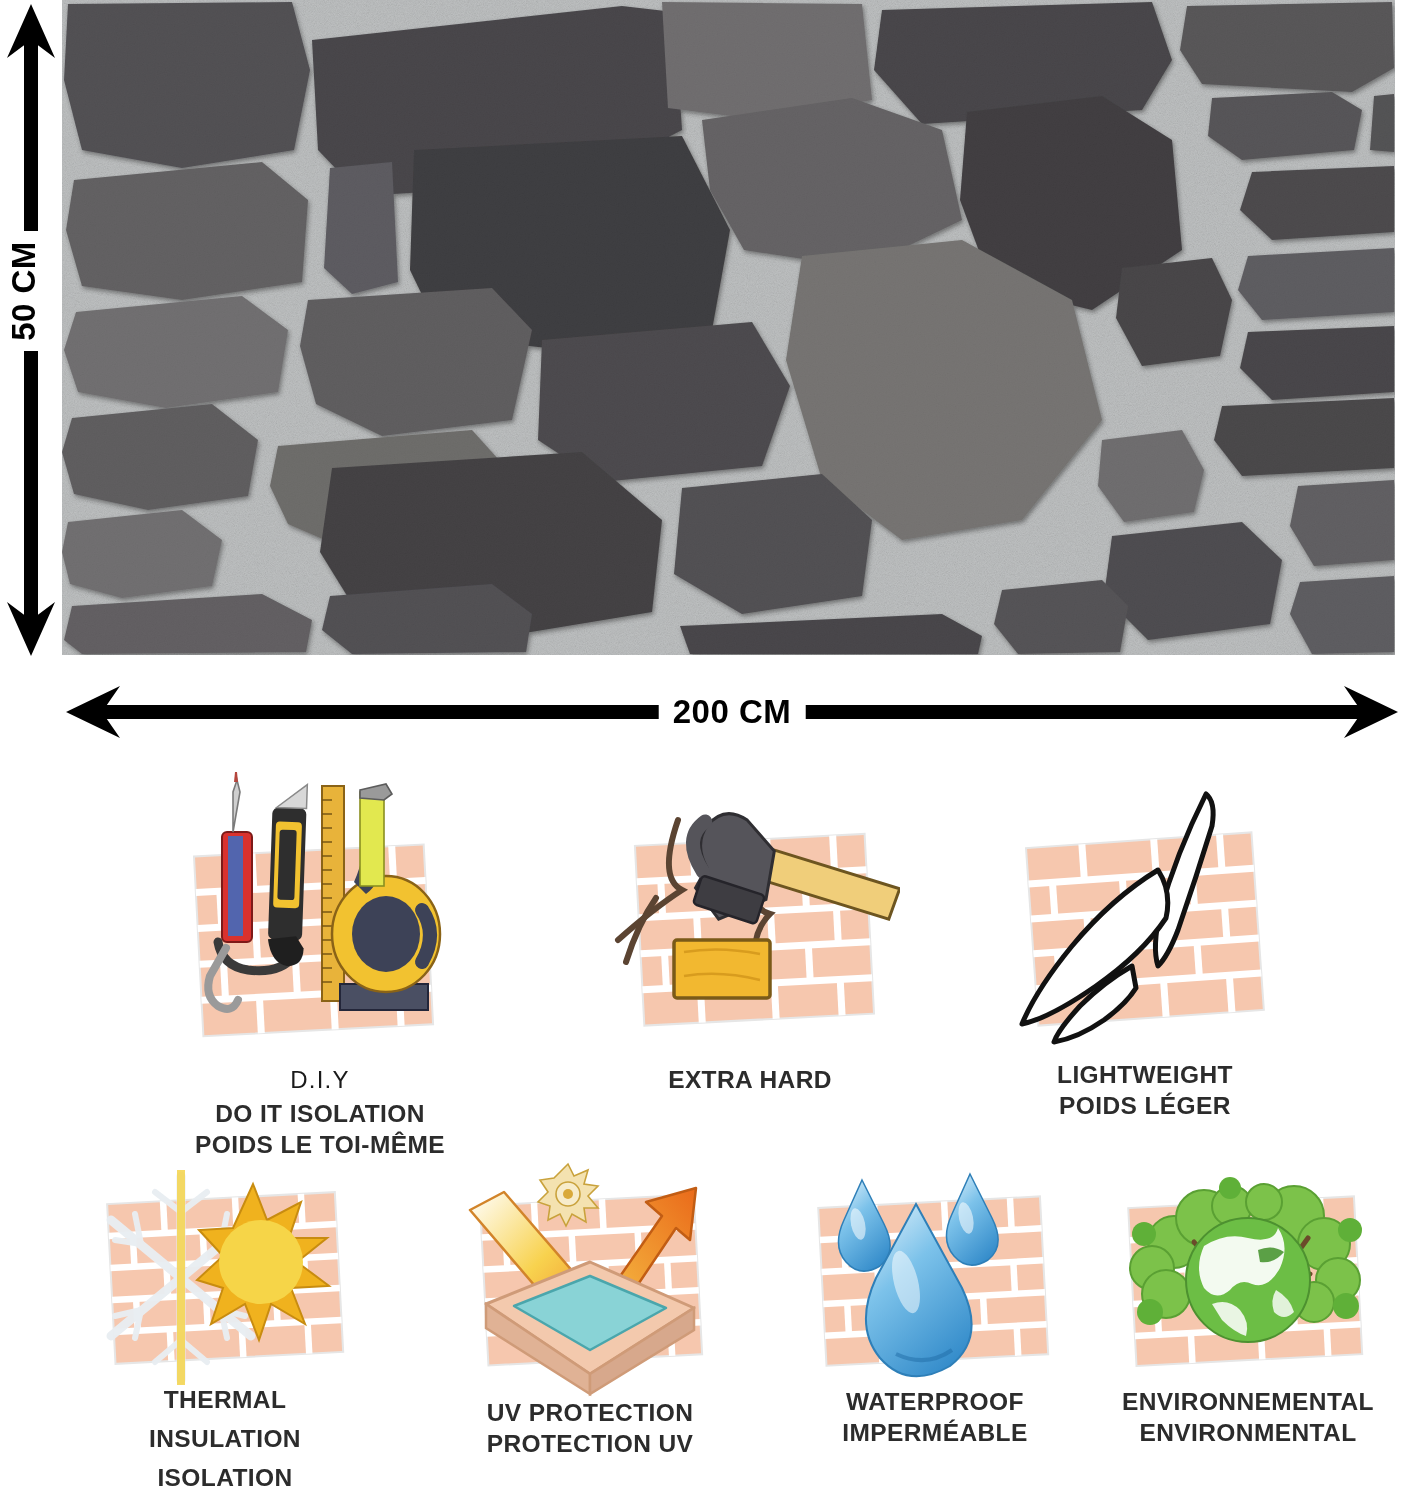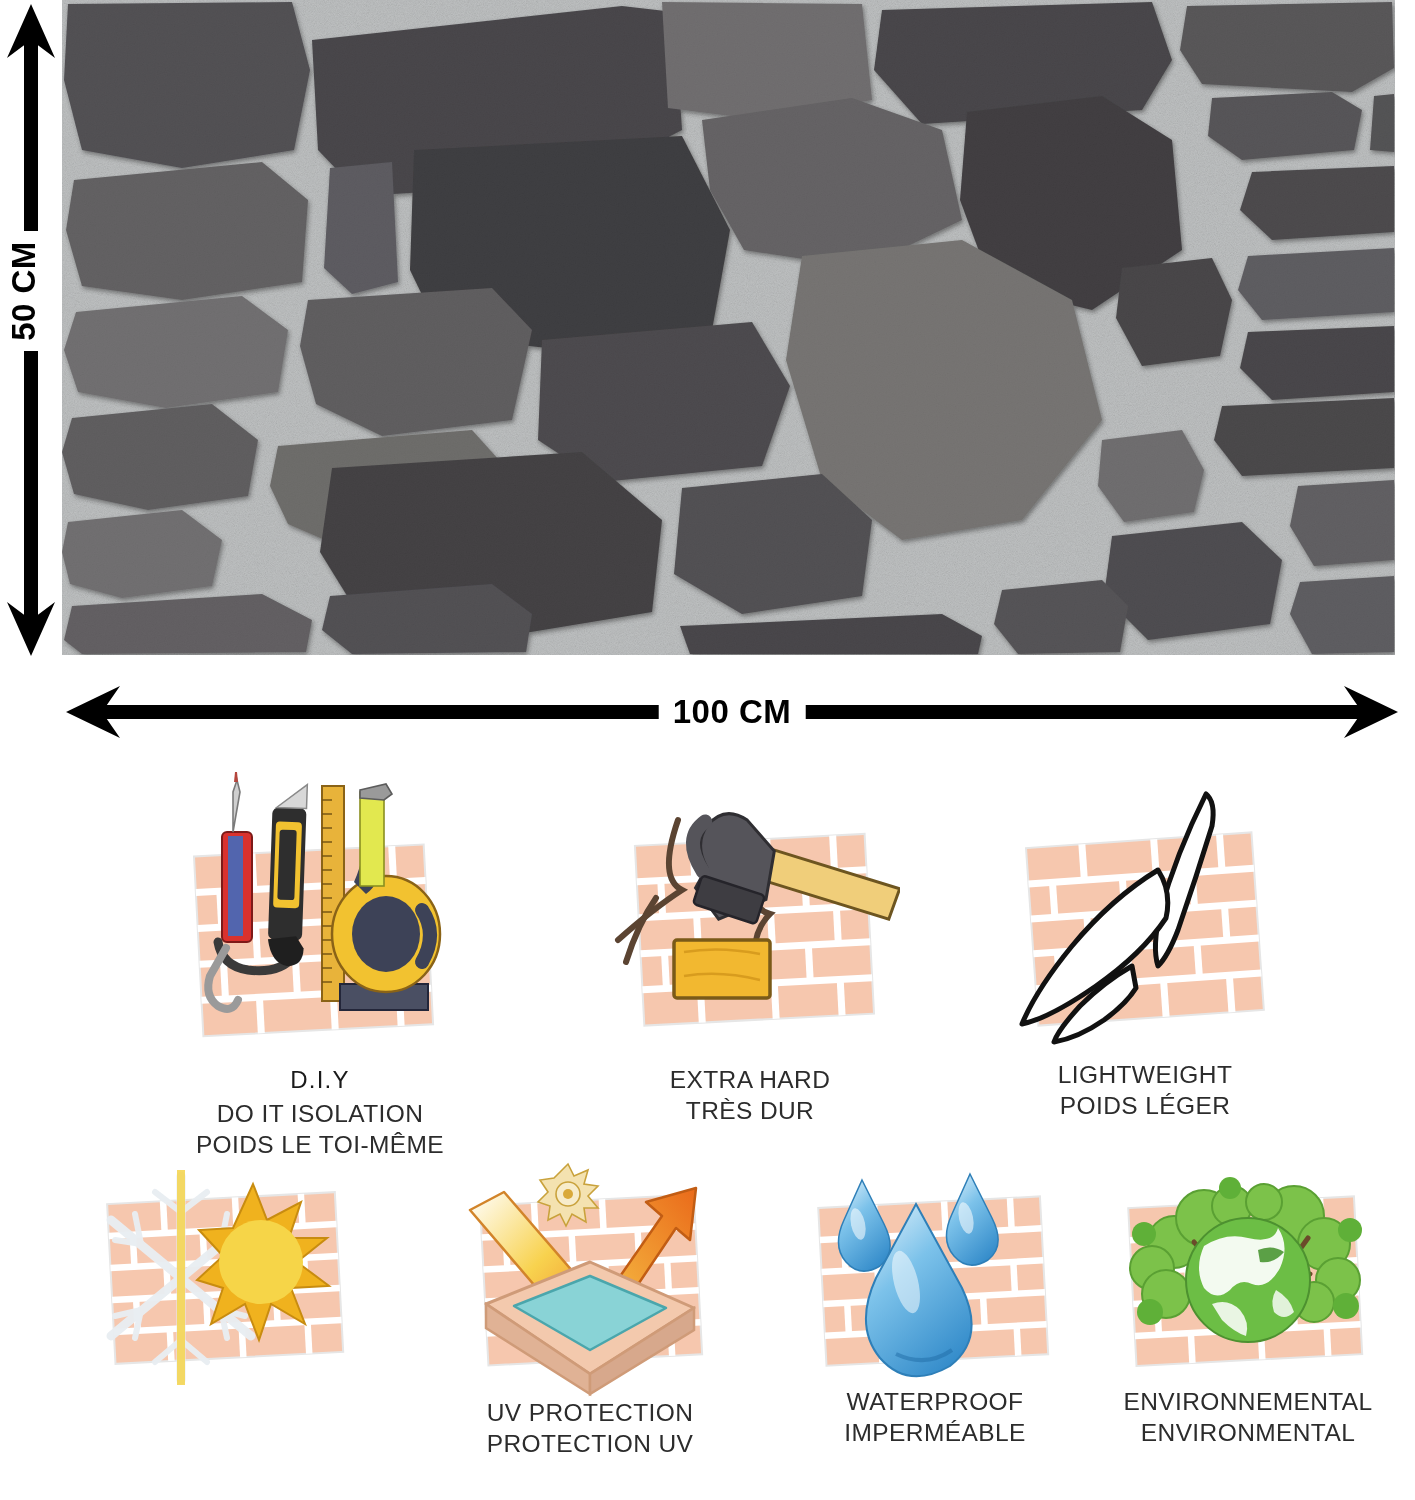--- a/index.html
+++ b/index.html
@@ -82,42 +82,42 @@
     line-height: 1.26;
     white-space: nowrap;
   }
   .feature-label .big {
     display: block;
     font-size: 24px;
     letter-spacing: 1.2px;
     color: #1a1a1a;
     margin-bottom: 4px;
   }
-  .feature-label .ln { display: block; }
+  .feature-label .ln { display: block; font-weight: bold; }
   .label-spread .ln { margin-bottom: 8px; }
 </style>
 </head>
 <body>
 
 <div id="vertical-dim">
   <svg width="62" height="660" viewBox="0 0 62 660">
     <path d="M31 4 L55 58 Q31 40 31 40 Q31 40 7 58 Z" fill="#000"></path>
     <path d="M31 656 L55 602 Q31 620 31 620 Q31 620 7 602 Z" fill="#000"></path>
     <rect x="24" y="30" width="14" height="600" fill="#000"></rect>
   </svg>
   <div class="dim-label-v">50 CM</div>
 </div>
 
 <div id="horizontal-dim">
   <svg width="1340" height="80" viewBox="0 0 1340 80">
     <path d="M4 40 L58 14 Q40 40 40 40 Q40 40 58 66 Z" fill="#000"></path>
     <path d="M1336 40 L1282 14 Q1300 40 1300 40 Q1300 40 1282 66 Z" fill="#000"></path>
     <rect x="30" y="33" width="1280" height="14" fill="#000"></rect>
   </svg>
-  <div class="dim-label-h">100 CM</div>
+  <div class="dim-label-h">200 CM</div>
 </div>
 
 <div id="stone-panel">
   <svg width="1333" height="655" viewBox="0 0 1333 655">
     <defs>
       <filter id="grain">
         <feTurbulence type="fractalNoise" baseFrequency="0.9" numOctaves="4" seed="7" result="n"></feTurbulence>
         <feColorMatrix in="n" type="saturate" values="0"></feColorMatrix>
         <feComponentTransfer>
             <feFuncA type="linear" slope="0.55"></feFuncA>
@@ -314,21 +314,20 @@
           <rect x="96" y="94" width="66" height="30" rx="4" transform="rotate(20 129 109)" fill="#3e3d42" stroke="#25242a" stroke-width="2.5"></rect>
         </g>
 
         <rect x="74" y="150" width="96" height="58" rx="3" fill="#f2b830" stroke="#7a5a18" stroke-width="3.5"></rect>
         <path d="M84 162 Q120 156 160 164" fill="none" stroke="#d89c1e" stroke-width="2.5"></path>
         <path d="M84 186 Q120 180 160 190" fill="none" stroke="#d89c1e" stroke-width="2.5"></path>
       </svg>
     </div>
     <div class="feature-label">
       <span class="ln">EXTRA HARD</span>
-      <span class="ln">TRÈS DUR</span>
     </div>
   </div>
 
   <div class="feature" style="left:990px; top:10px; width:310px;">
     <div class="feature-art" style="width:290px;height:280px;">
       <svg width="290" height="280" viewBox="0 0 290 280">
         <g transform="rotate(-4 145 150)">
           <rect x="32" y="60" width="226" height="178" fill="#f6c7ae" stroke="#e6e6e6" stroke-width="2"></rect>
           <g stroke="#ffffff" stroke-width="7">
             <line x1="32" y1="96" x2="258" y2="96"></line>
@@ -413,20 +412,26 @@
               <line x1="48" y1="140" x2="42" y2="168"></line>
           </g>
         </g>
 
         <g transform="translate(104 14)">
           <path d="M56 0 L70 36 L104 18 L92 54 L130 54 L100 78 L132 102 L94 104 L108 140 L74 120 L62 156 L48 120 L14 140 L26 104 L0 96 L26 72 L2 46 L36 44 Z" fill="#f0b21e" stroke="#c88c10" stroke-width="2"></path>
           <circle cx="64" cy="78" r="42" fill="#f6d548"></circle>
         </g>
         <rect x="84" y="0" width="8" height="215" fill="#f5d44a" opacity="0.85"></rect>
       </svg>
+    </div>
+    <div class="feature-label label-spread">
+      <span class="ln">THERMAL</span>
+      <span class="ln">INSULATION</span>
+      <span class="ln">ISOLATION</span>
+
     </div>
   </div>
 
   <div class="feature" style="left:440px; top:388px; width:300px;">
     <div class="feature-art" style="width:280px;height:240px;">
       <svg width="280" height="240" viewBox="0 0 280 240">
         <g transform="rotate(-3 140 120)">
           <rect x="34" y="42" width="214" height="160" fill="#f6c7ae" stroke="#e6e6e6" stroke-width="2"></rect>
           <g stroke="#ffffff" stroke-width="6.5">
             <line x1="34" y1="74" x2="248" y2="74"></line>

